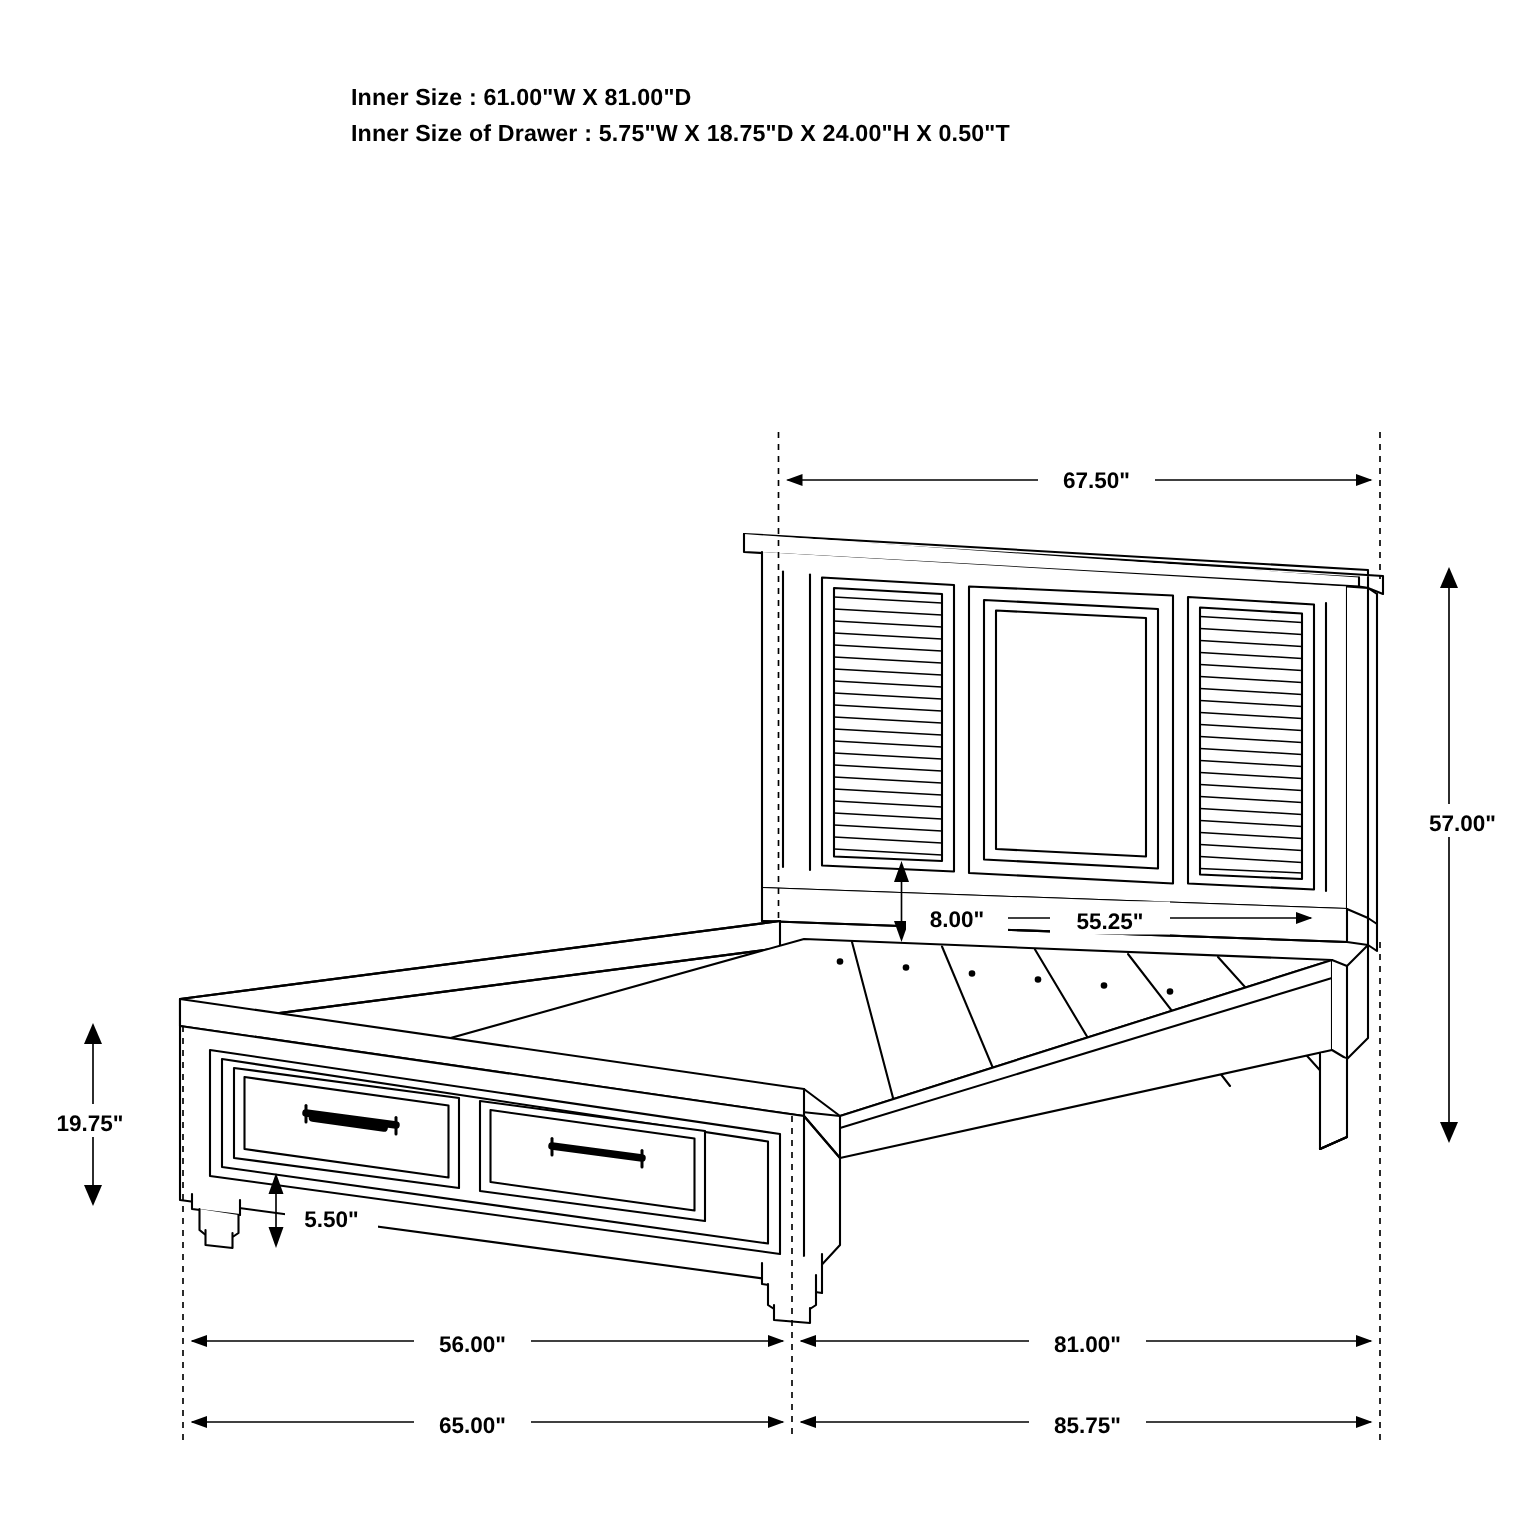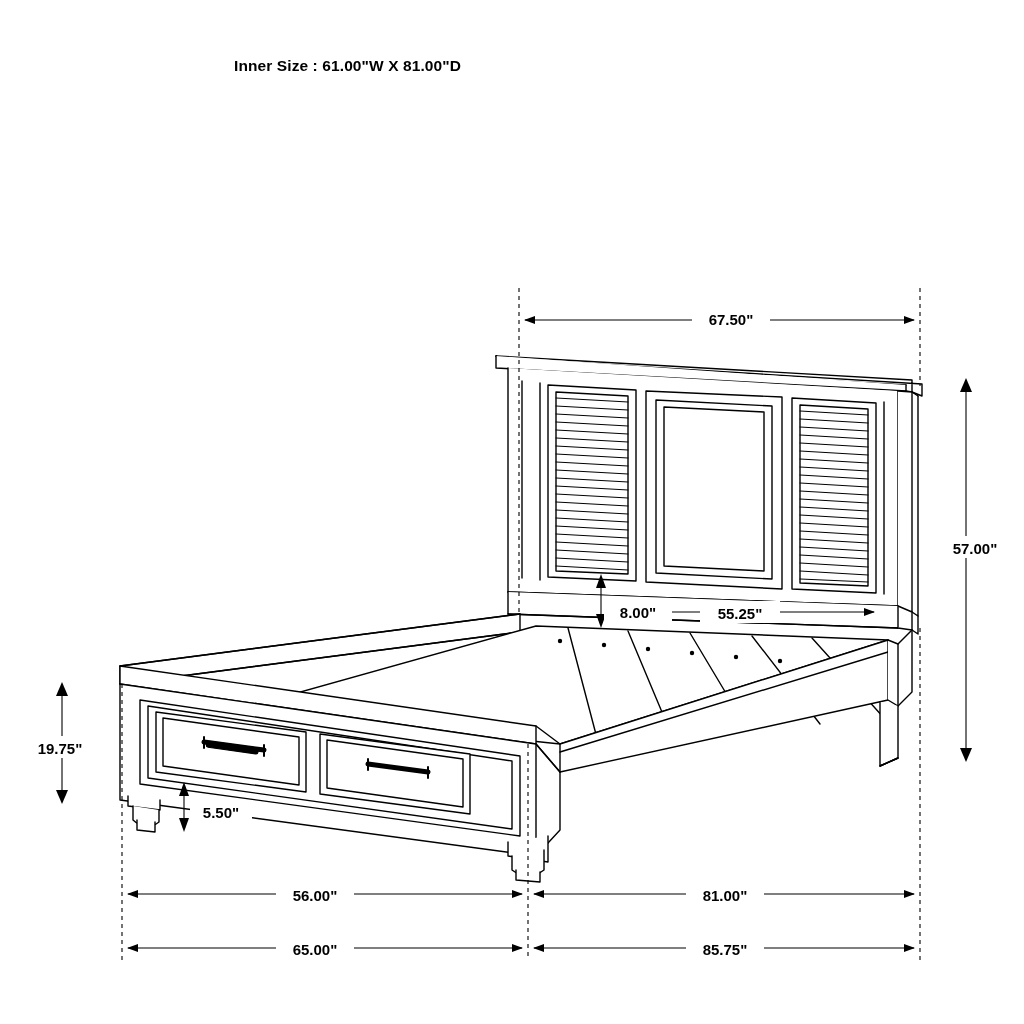--- a/index.html
+++ b/index.html
@@ -46,20 +46,21 @@
     fill: #000;
   }
 </style>
 </head>
 <body>
 
 <div id="stage">
 
   <div class="spec-lines">
     <span class="spec-line">Inner Size : 61.00"W X 81.00"D</span>
+    <span class="spec-line">Inner Size of Drawer : 5.75"W X 18.75"D X 24.00"H X 0.50"T</span>
   </div>
 
   <svg class="diagram" viewBox="0 0 1024 1024">
     <defs>
       <marker id="arrH" markerWidth="11" markerHeight="8" refX="10" refY="4" orient="auto" markerUnits="userSpaceOnUse">
         <path d="M0,0 L11,4 L0,8 z" fill="#000"></path>
       </marker>
       <marker id="arrHs" markerWidth="11" markerHeight="8" refX="1" refY="4" orient="auto" markerUnits="userSpaceOnUse">
         <path d="M11,0 L0,4 L11,8 z" fill="#000"></path>
       </marker>

